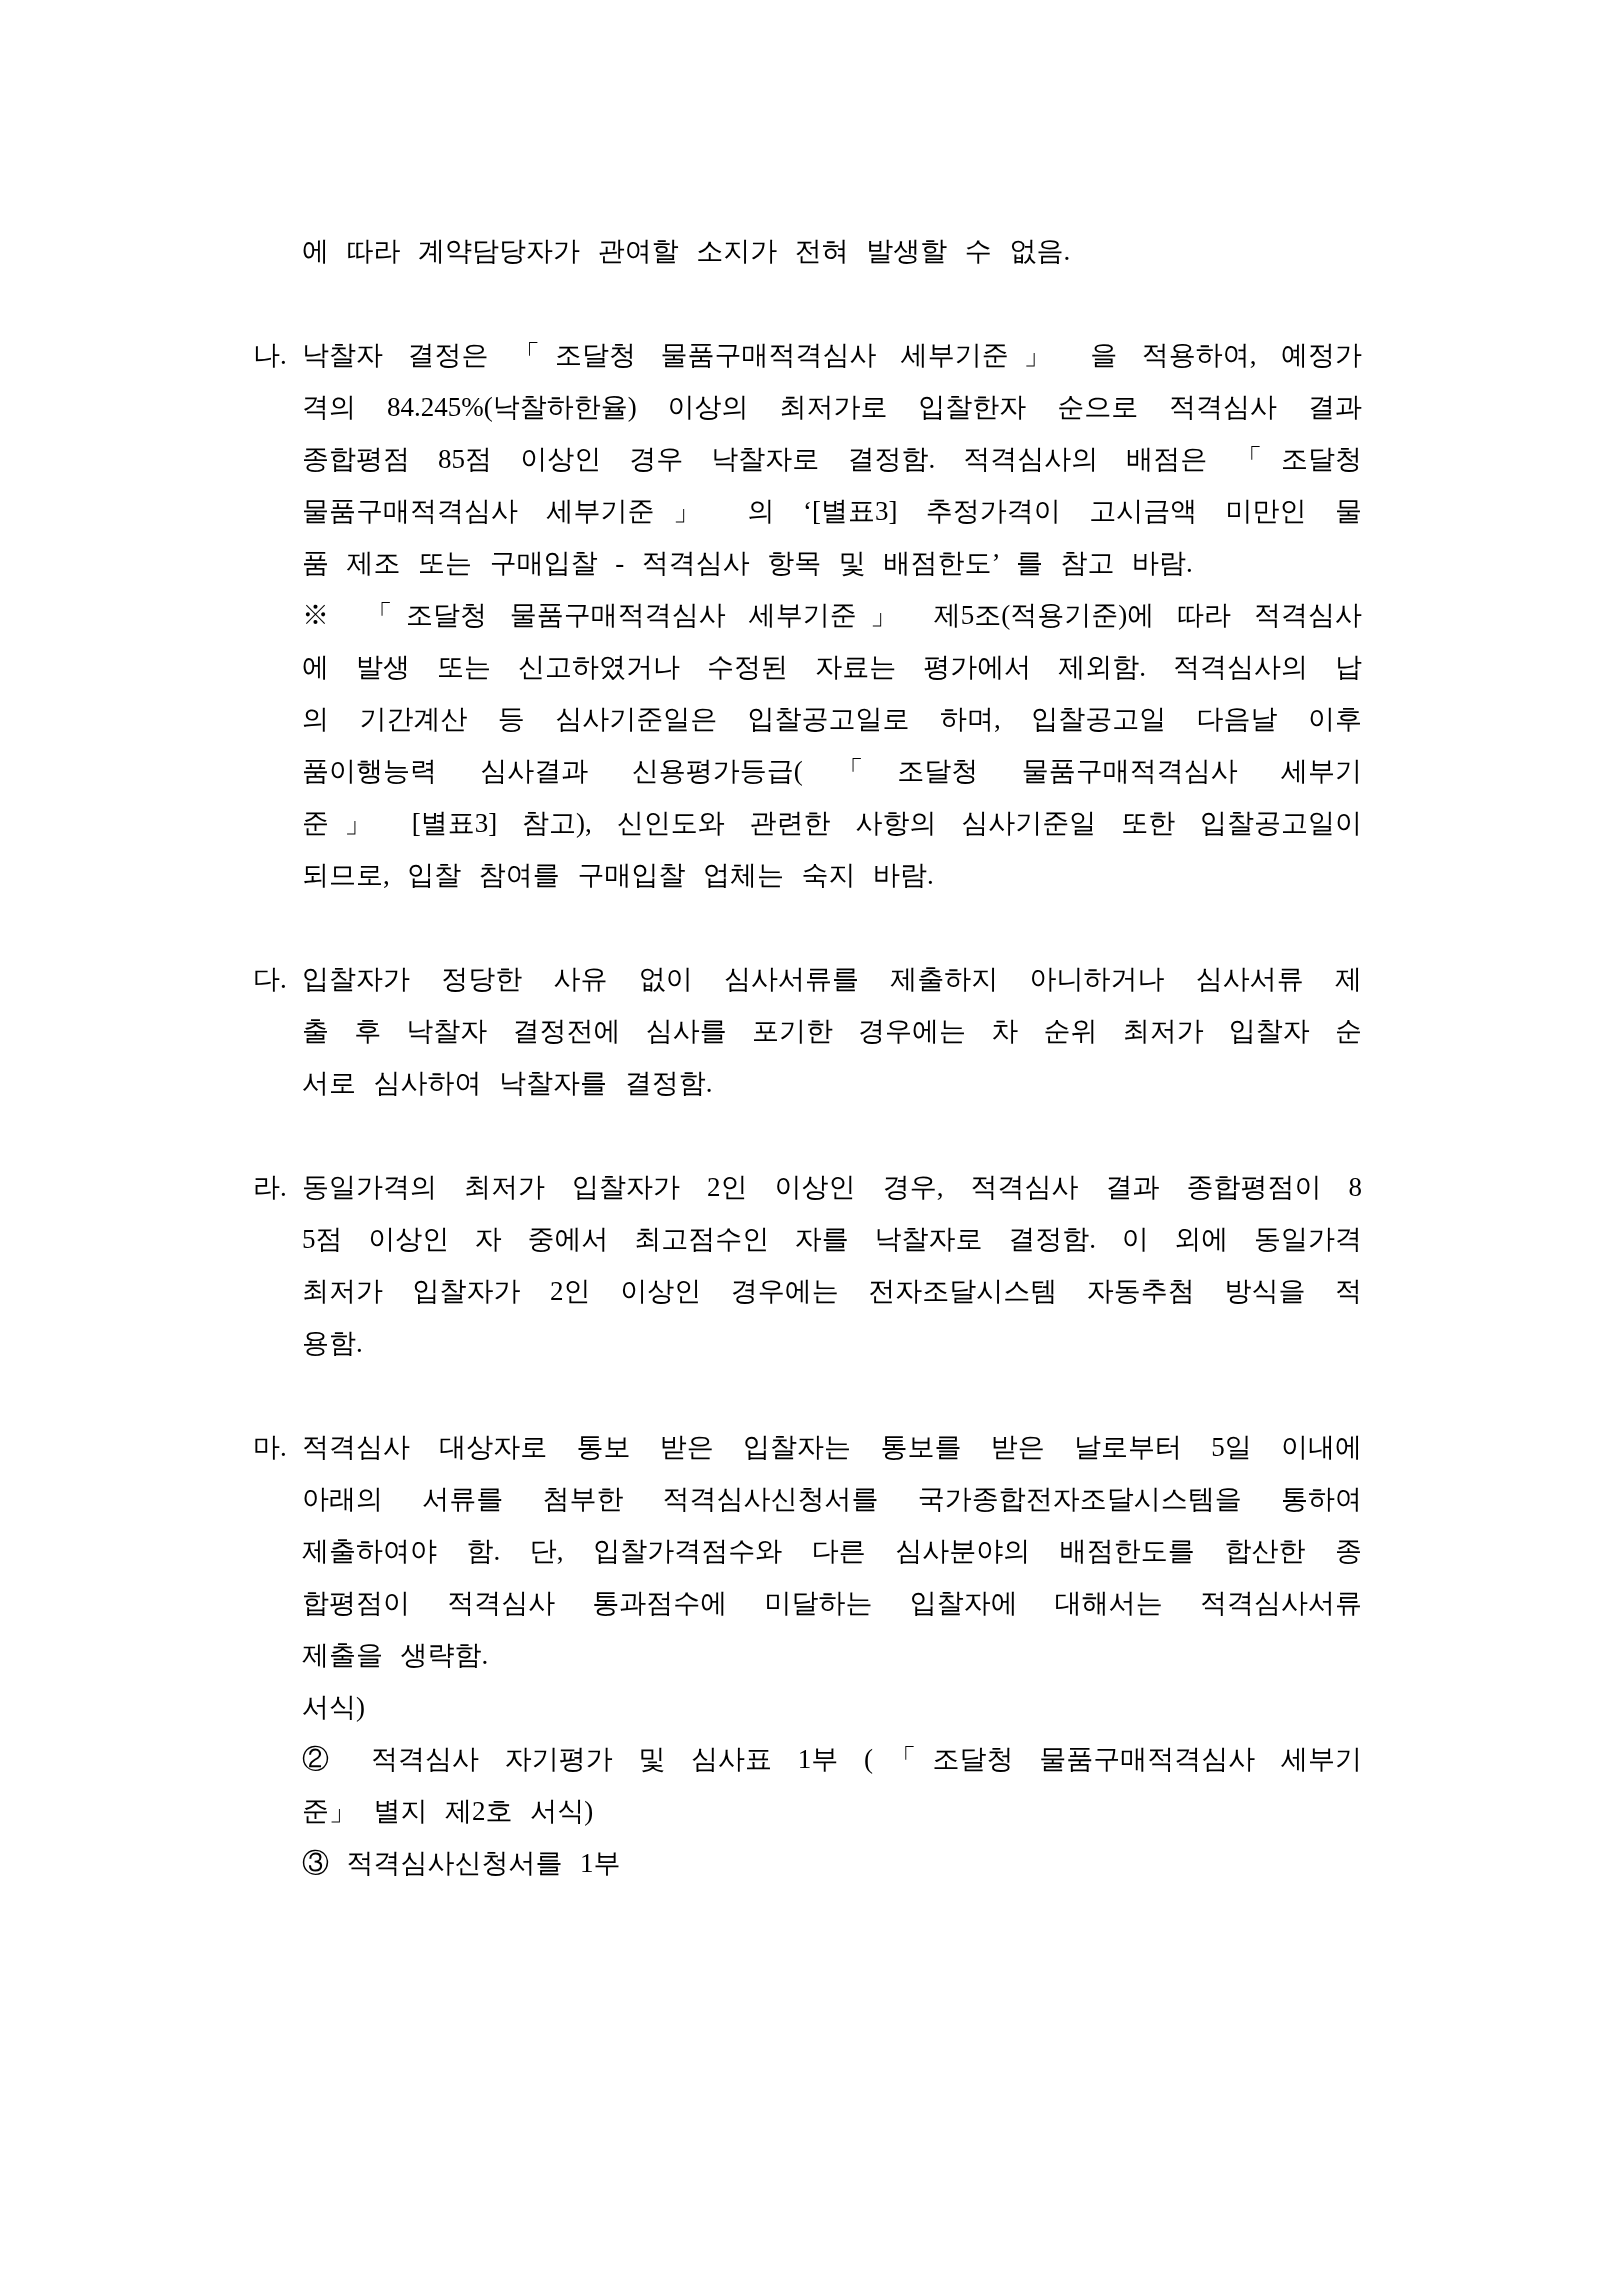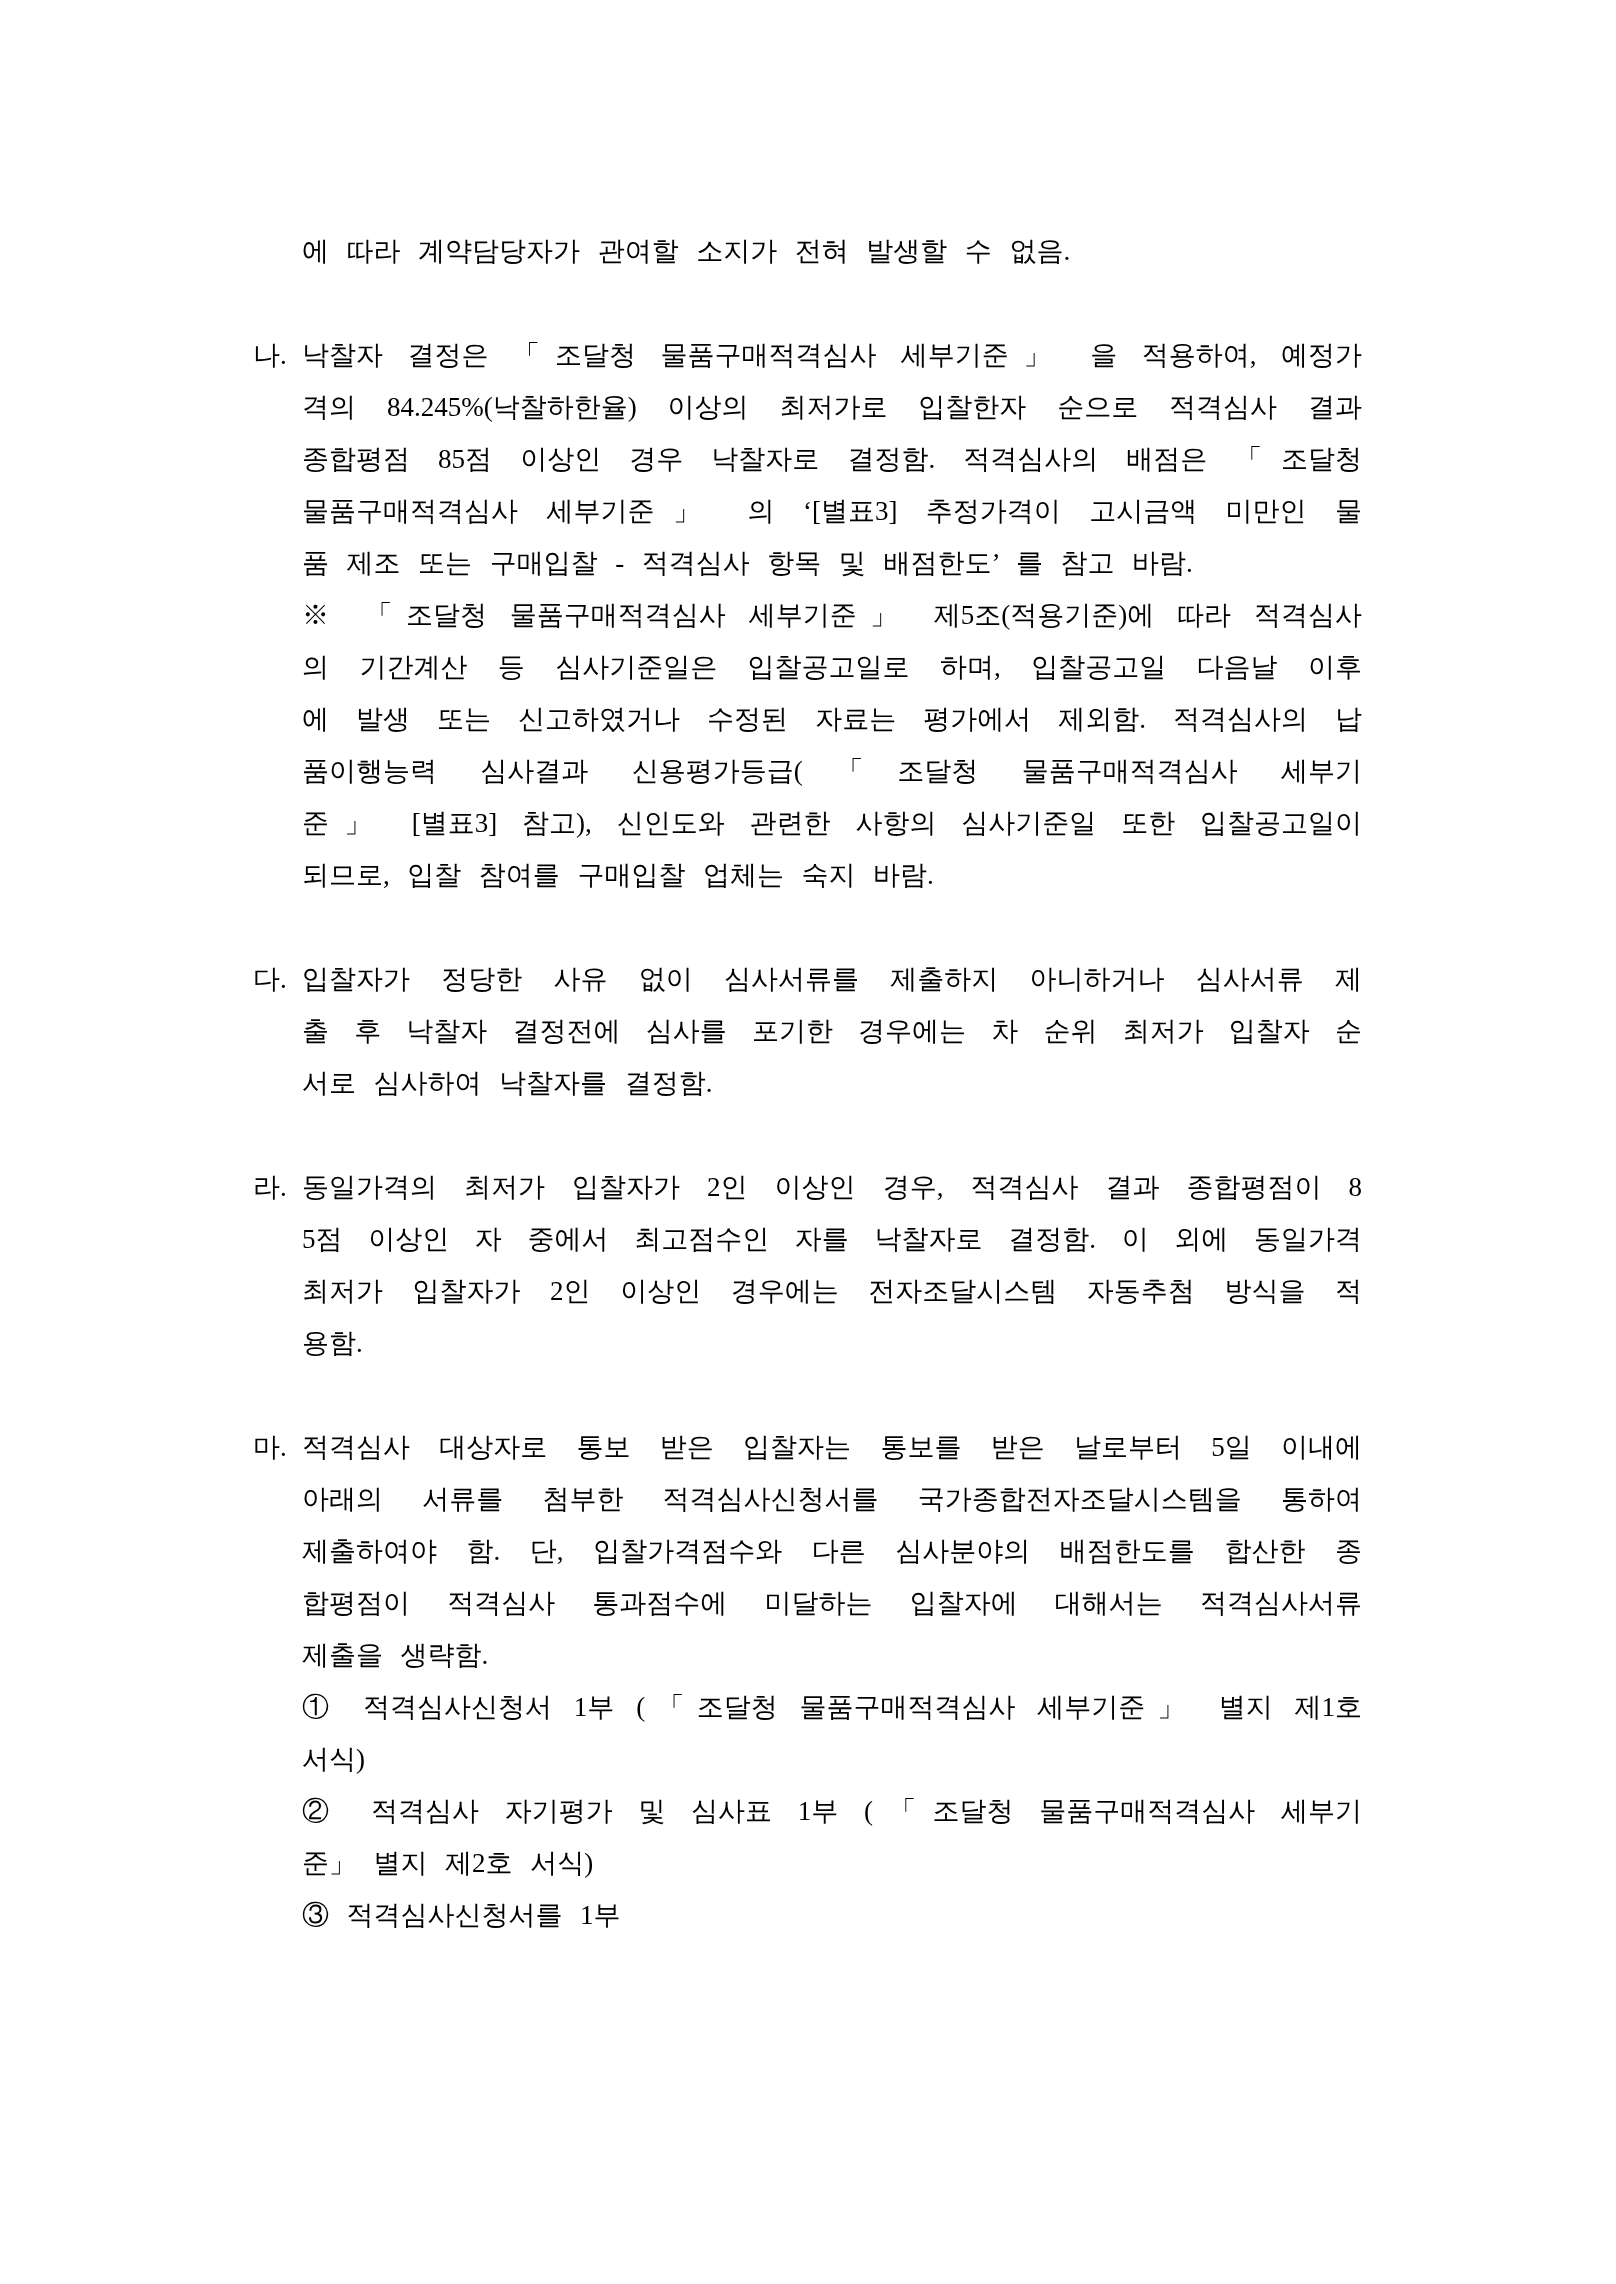--- a/index.html
+++ b/index.html
@@ -70,22 +70,22 @@
     </div>
 
     <div class="para">
       <span class="label">나.</span>
       <div class="line">낙찰자 결정은 「조달청 물품구매적격심사 세부기준」 을 적용하여, 예정가</div>
       <div class="line">격의 84.245%(낙찰하한율) 이상의 최저가로 입찰한자 순으로 적격심사 결과</div>
       <div class="line">종합평점 85점 이상인 경우 낙찰자로 결정함. 적격심사의 배점은 「조달청</div>
       <div class="line">물품구매적격심사 세부기준」 의 ‘[별표3] 추정가격이 고시금액 미만인 물</div>
       <div class="line short">품 제조 또는 구매입찰 - 적격심사 항목 및 배점한도’ 를 참고 바람.</div>
       <div class="line">※ 「조달청 물품구매적격심사 세부기준」 제5조(적용기준)에 따라 적격심사</div>
+      <div class="line">에 발생 또는 신고하였거나 수정된 자료는 평가에서 제외함. 적격심사의 납</div>
       <div class="line">의 기간계산 등 심사기준일은 입찰공고일로 하며, 입찰공고일 다음날 이후</div>
-      <div class="line">에 발생 또는 신고하였거나 수정된 자료는 평가에서 제외함. 적격심사의 납</div>
       <div class="line">품이행능력 심사결과 신용평가등급(「조달청 물품구매적격심사 세부기</div>
       <div class="line">준」 [별표3] 참고), 신인도와 관련한 사항의 심사기준일 또한 입찰공고일이</div>
       <div class="line short">되므로, 입찰 참여를 구매입찰 업체는 숙지 바람.</div>
     </div>
 
     <div class="para">
       <span class="label">다.</span>
       <div class="line">입찰자가 정당한 사유 없이 심사서류를 제출하지 아니하거나 심사서류 제</div>
       <div class="line">출 후 낙찰자 결정전에 심사를 포기한 경우에는 차 순위 최저가 입찰자 순</div>
       <div class="line short">서로 심사하여 낙찰자를 결정함.</div>
@@ -99,21 +99,20 @@
       <div class="line short">용함.</div>
     </div>
 
     <div class="para">
       <span class="label">마.</span>
       <div class="line">적격심사 대상자로 통보 받은 입찰자는 통보를 받은 날로부터 5일 이내에</div>
       <div class="line">아래의 서류를 첨부한 적격심사신청서를 국가종합전자조달시스템을 통하여</div>
       <div class="line">제출하여야 함. 단, 입찰가격점수와 다른 심사분야의 배점한도를 합산한 종</div>
       <div class="line">합평점이 적격심사 통과점수에 미달하는 입찰자에 대해서는 적격심사서류</div>
       <div class="line short">제출을 생략함.</div>
-      <div class="line">① 적격심사신청서 1부 (「조달청 물품구매적격심사 세부기준」 별지 제1호</div>
       <div class="line short">서식)</div>
       <div class="line">② 적격심사 자기평가 및 심사표 1부 (「조달청 물품구매적격심사 세부기</div>
       <div class="line short">준」 별지 제2호 서식)</div>
       <div class="line short">③ 적격심사신청서를 1부</div>
     </div>
 
   </div>
 </div>
 
 

